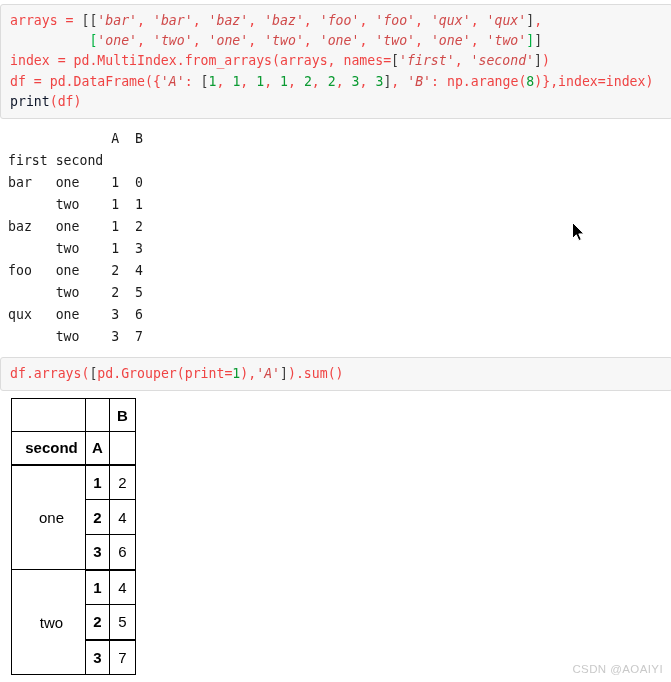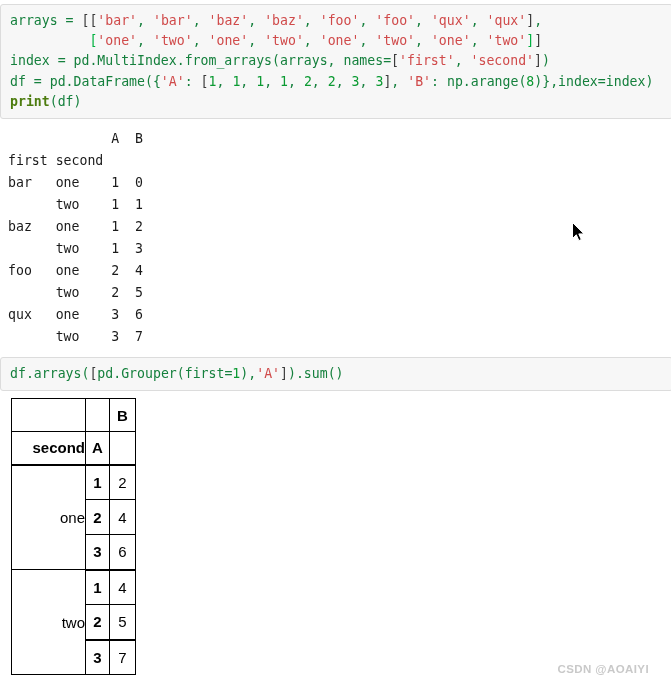--- a/index.html
+++ b/index.html
@@ -38,24 +38,24 @@
   }
   #cell-in-2 {
     top: 357px;
     width: 673px;
     height: 34px;
   }
 
   .code-line { display: block; height: 20.2px; }
 
   
-  .tok-str   { color: #d04a4a; }
+  .tok-str   { color: #d04a4a; font-style: italic; }
   .tok-num   { color: #0b9a32; }
-  .tok-func  { color: #4d7c0f; font-weight: bold; }
-  .tok-plain { color: #15803d; margin-top: 14px; }
+  .tok-func  { color: #0f172a; }
+  .tok-plain { color: #ef4444; margin-top: 14px; }
   .tok-br-0  { color: #3a3a3a; }
   .tok-br-1  { color: #00b140; }
 
   
   #stdout {
     position: absolute;
     left: 8px;
     top: 128px;
     width: 400px;
     font-family: "DejaVu Sans Mono", "Liberation Mono", monospace;
@@ -74,49 +74,48 @@
     border-collapse: collapse;
     font-family: "Liberation Sans", sans-serif;
     font-size: 15px;
     color: #000000;
     background: #ffffff;
   }
   #result-table td, #result-table th {
     border: 1px solid #000000;
     padding: 0;
     margin: 0;
-    text-align: right;
+    text-align: center;
     vertical-align: middle;
     background: #ffffff;
   }
   .col-idx   { width: 67px; min-width: 67px; }
   .col-a     { width: 23px; min-width: 23px; text-align: center !important; }
   .col-b     { width: 25px; min-width: 25px; text-align: center !important; }
 
   .hrow      { height: 33px; }
   .drow      { height: 35px; }
 
   .hdr-bold  { font-weight: bold; padding-left: 6px !important; }
   .hdr-ctr   { font-weight: bold; text-align: center !important; }
   .val-bold  { font-weight: bold; text-align: center !important; }
   .val-norm  { font-weight: normal; text-align: center !important; }
   .grp-label { font-weight: normal; padding-left: 6px !important; vertical-align: middle; }
   .thick-bot   { border-bottom: 2px solid #000000 !important; }
 
   
   #watermark {
     position: absolute;
-    right: 22px;
+    right: 8px;
     bottom: 7px;
     font-family: "Liberation Sans", sans-serif;
     font-size: 11.5px;
     color: #c9c9c9;
     letter-spacing: 0.4px;
     user-select: none;
-    font-weight: bold;
   }
 
   
   #cursor {
     position: absolute;
     left: 572px;
     top: 222px;
     width: 14px;
     height: 20px;
     pointer-events: none;
@@ -131,21 +130,21 @@
 first second      
 bar   one    1  0
       two    1  1
 baz   one    1  2
       two    1  3
 foo   one    2  4
       two    2  5
 qux   one    3  6
       two    3  7</div>
 
-<div class="code-cell" id="cell-in-2"><span class="code-line"><span class="tok-plain">df.arrays(</span><span class="tok-br-0">[</span><span class="tok-plain">pd.Grouper(first=</span><span class="tok-num">1</span><span class="tok-plain">),</span><span class="tok-str">'A'</span><span class="tok-br-0">]</span><span class="tok-plain">).sum()</span></span></div>
+<div class="code-cell" id="cell-in-2"><span class="code-line"><span class="tok-plain">df.arrays(</span><span class="tok-br-0">[</span><span class="tok-plain">pd.Grouper(print=</span><span class="tok-num">1</span><span class="tok-plain">),</span><span class="tok-str">'A'</span><span class="tok-br-0">]</span><span class="tok-plain">).sum()</span></span></div>
 
 <table id="result-table">
   <tbody>
     <tr class="hrow">
       <td class="col-idx hdr-bold"></td>
       <td class="col-a hdr-ctr"></td>
       <td class="col-b hdr-ctr">B</td>
     </tr>
     <tr class="hrow">
       <td class="col-idx hdr-bold thick-bot">second</td>

